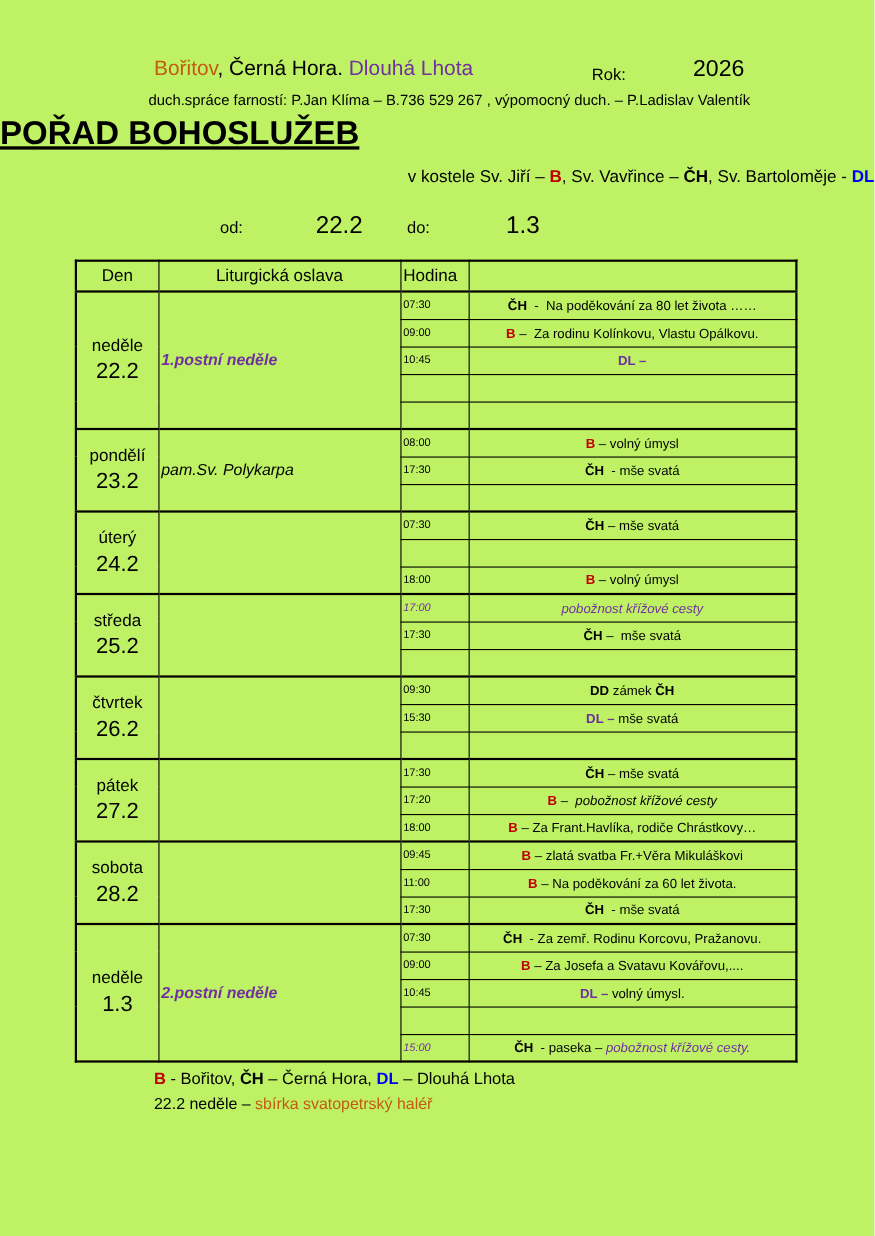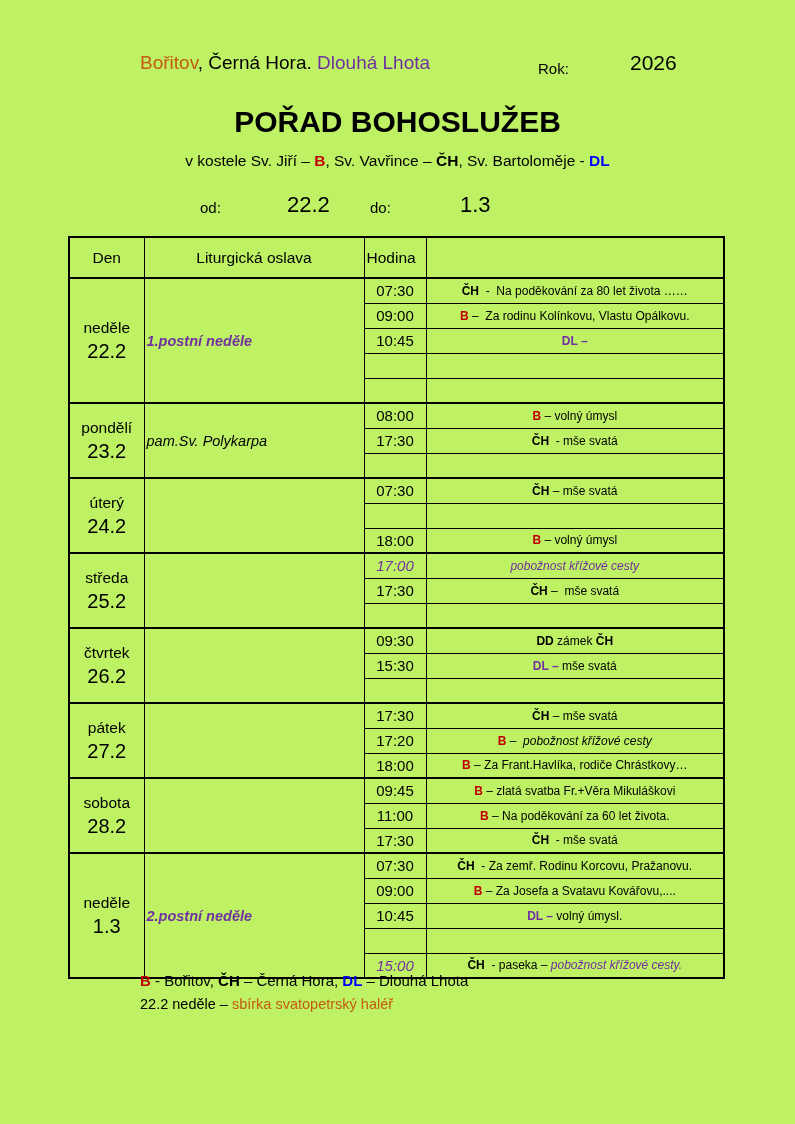--- a/index.html
+++ b/index.html
@@ -10,48 +10,48 @@
     background: #bef264;
     font-family: "Liberation Sans", sans-serif;
     color: #000000;
     overflow: hidden;
   }
   
   .hdr-line1 { position: absolute; top: 52px; left: 140px; font-size: 19px; white-space: pre; }
   .hdr-rok-label { position: absolute; top: 60px; left: 538px; font-size: 15px; }
   .hdr-year { position: absolute; top: 51px; left: 630px; font-size: 21px; }
   .hdr-line2 { position: absolute; top: 83px; left: 135px; font-size: 13.5px; white-space: pre; }
-  .title { position: absolute; top: 105px; left: 0; width: 795px; text-align: center;
-           font-size: 30px; font-weight: bold; margin: 0; }
-  .subtitle { position: absolute; top: 152px; left: 0; width: 795px; text-align: center; font-size: 15.5px; }
+  .title { position: absolute; top: 105px; left: 0; width: 795px; 
+           font-size: 30px; font-weight: bold; margin: 0; text-decoration: underline; }
+  .subtitle { position: absolute; top: 152px; left: 0; width: 795px; text-align: right; font-size: 15.5px; }
   .od-label { position: absolute; top: 199px; left: 200px; font-size: 15px; }
   .od-value { position: absolute; top: 192px; left: 287px; font-size: 22px; }
   .do-label { position: absolute; top: 199px; left: 370px; font-size: 15px; }
   .do-value { position: absolute; top: 192px; left: 460px; font-size: 22px; }
 
   
   table.schedule {
     position: absolute; top: 236px; left: 68px;
     width: 655px; table-layout: fixed;
     border-collapse: collapse;
     border: 2px solid #000;
     font-family: "Liberation Sans", sans-serif;
   }
   table.schedule th, table.schedule td { border: 1px solid #000; padding: 0 2px; overflow: hidden; }
-  table.schedule thead tr { height: 41px; padding-left: 44px; }
+  table.schedule thead tr { height: 28px; padding-left: 44px; }
   table.schedule thead th { font-weight: normal; font-size: 15.5px; border-bottom: 2px solid #000; }
   .th-den, .th-lit { text-align: center; }
   .th-hod { text-align: left; padding-left: 2px; }
   table.schedule tbody tr { height: 25px; }
   tr.block-start td { border-top: 2px solid #000; }
   td.col-day { text-align: center; vertical-align: middle; margin-left: 33px; }
   .day-name { font-size: 15.5px; line-height: 1.4; }
   .day-date { font-size: 20px; line-height: 1.3; }
   td.col-celebration { text-align: left; vertical-align: middle; font-size: 14.5px; }
-  td.col-time { text-align: center; font-size: 15px; white-space: pre; }
+  td.col-time { text-align: left; font-size: 10px; white-space: pre; }
   td.col-intention { text-align: center; font-size: 12px; white-space: pre; }
 
   
   .footer1 { position: absolute; top: 972px; left: 140px; font-size: 15px; white-space: pre; }
   .footer2 { position: absolute; top: 996px; left: 140px; font-size: 14.5px; white-space: pre; }
 
   
   .seg-plain {}
   .seg-bold { font-weight: bold; }
   .seg-red { color: #C00000; font-weight: bold; }
@@ -64,20 +64,21 @@
   .seg-purple-bold-italic { color: #7030A0; font-style: italic; font-weight: bold; }
 </style>
 </head>
 <body>
 
 <div class="page">
 
   <div class="hdr-line1"><span class="seg-orange">Bořitov</span><span class="seg-plain">, Černá Hora. </span><span class="seg-purple-reg">Dlouhá Lhota</span></div>
   <div class="hdr-rok-label">Rok:</div>
   <div class="hdr-year">2026</div>
+  <div class="hdr-line2">duch.spráce farností: P.Jan Klíma – B.736 529 267 , výpomocný duch. – P.Ladislav Valentík</div>
 
   <h1 class="title">POŘAD BOHOSLUŽEB</h1>
   <div class="subtitle"><span class="seg-plain">v kostele Sv. Jiří – </span><span class="seg-red">B</span><span class="seg-plain">, Sv. Vavřince – </span><span class="seg-bold">ČH</span><span class="seg-plain">, Sv. Bartoloměje - </span><span class="seg-blue">DL</span></div>
 
   <span class="od-label">od:</span>
   <span class="od-value">22.2</span>
   <span class="do-label">do:</span>
   <span class="do-value">1.3</span>
 
   <table class="schedule">

